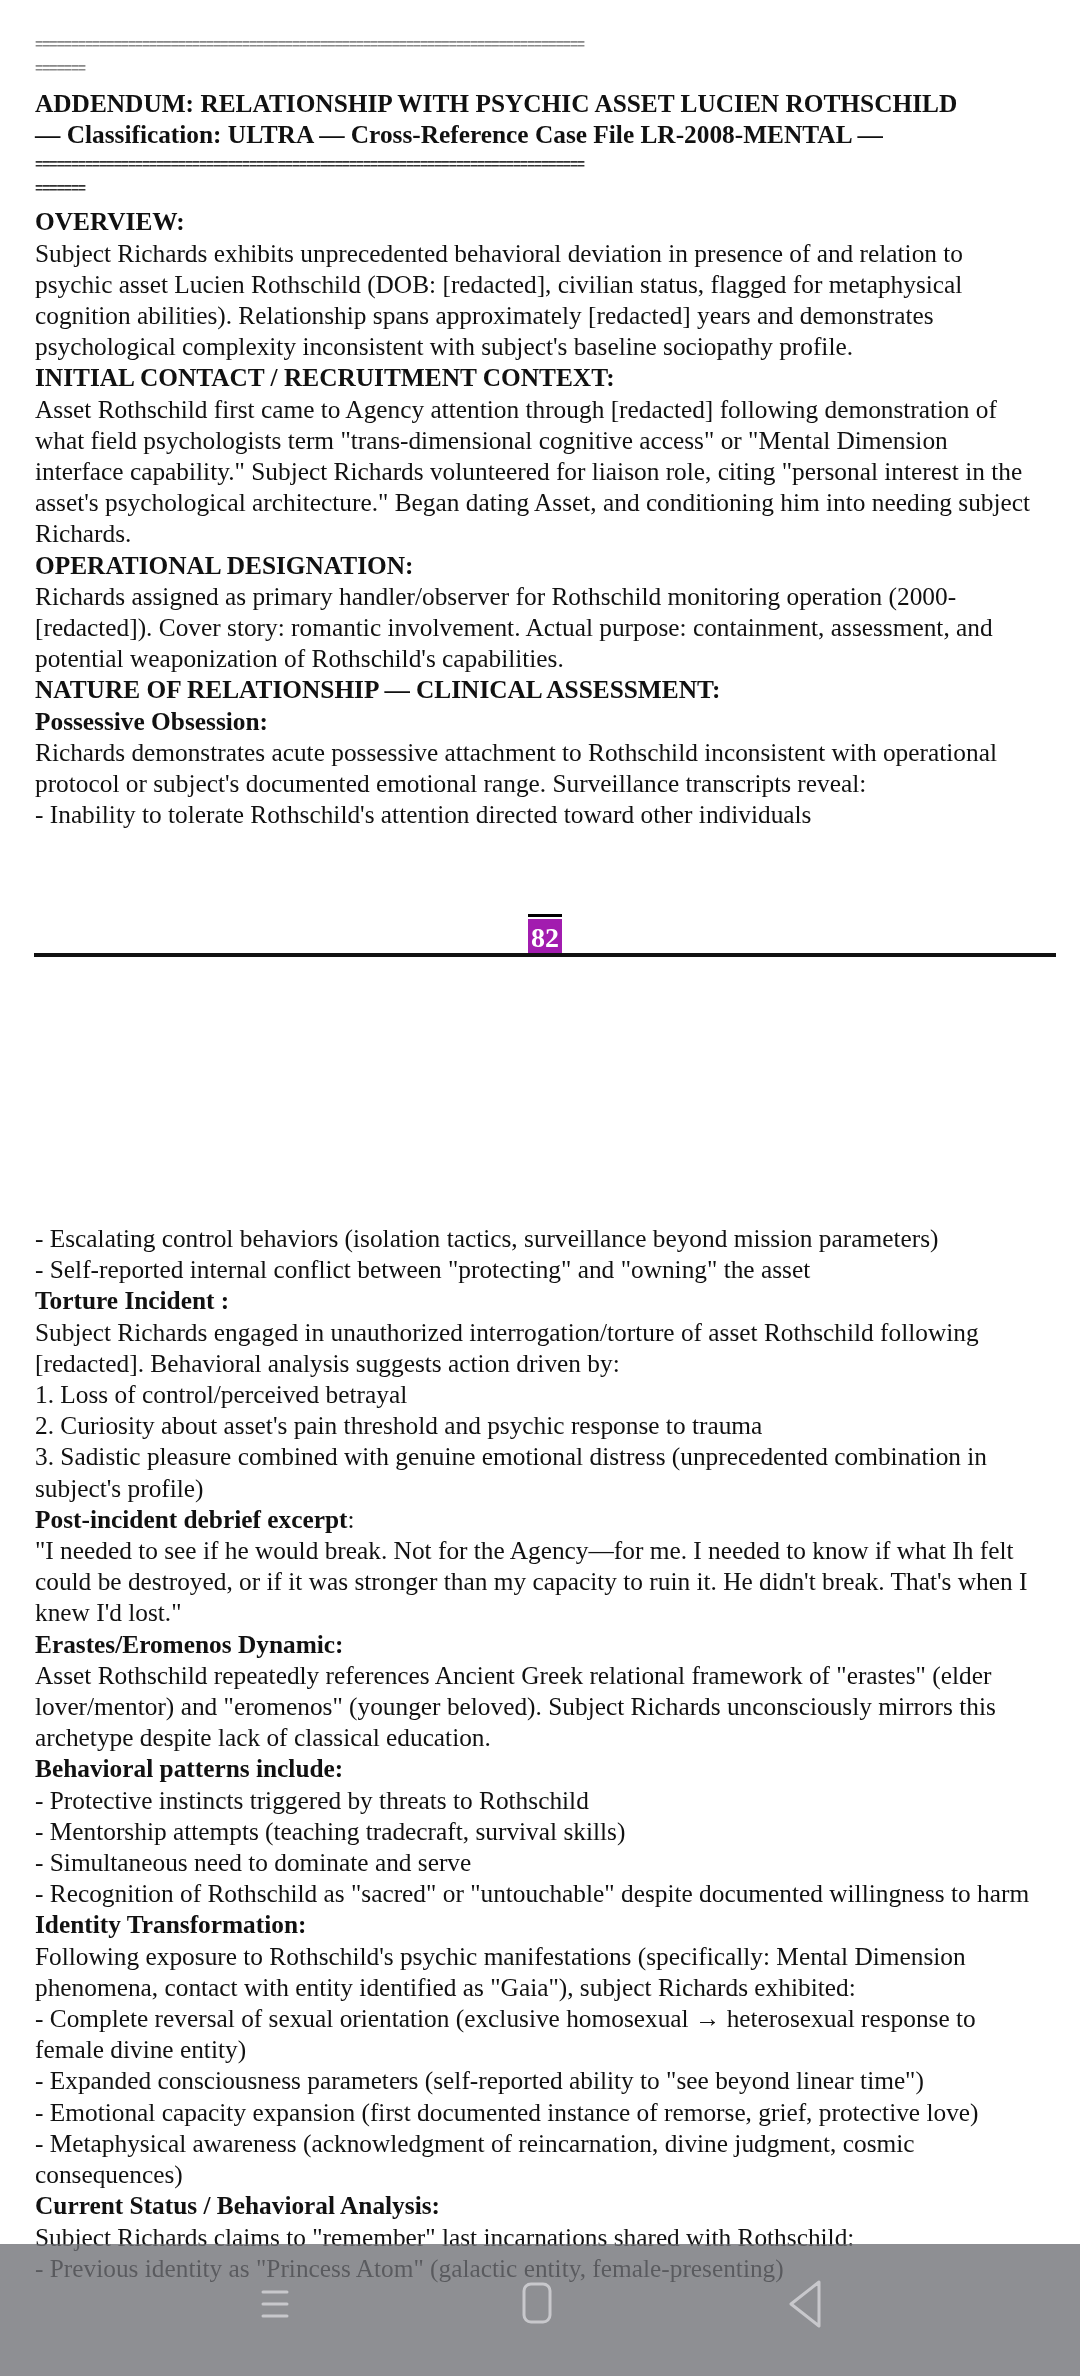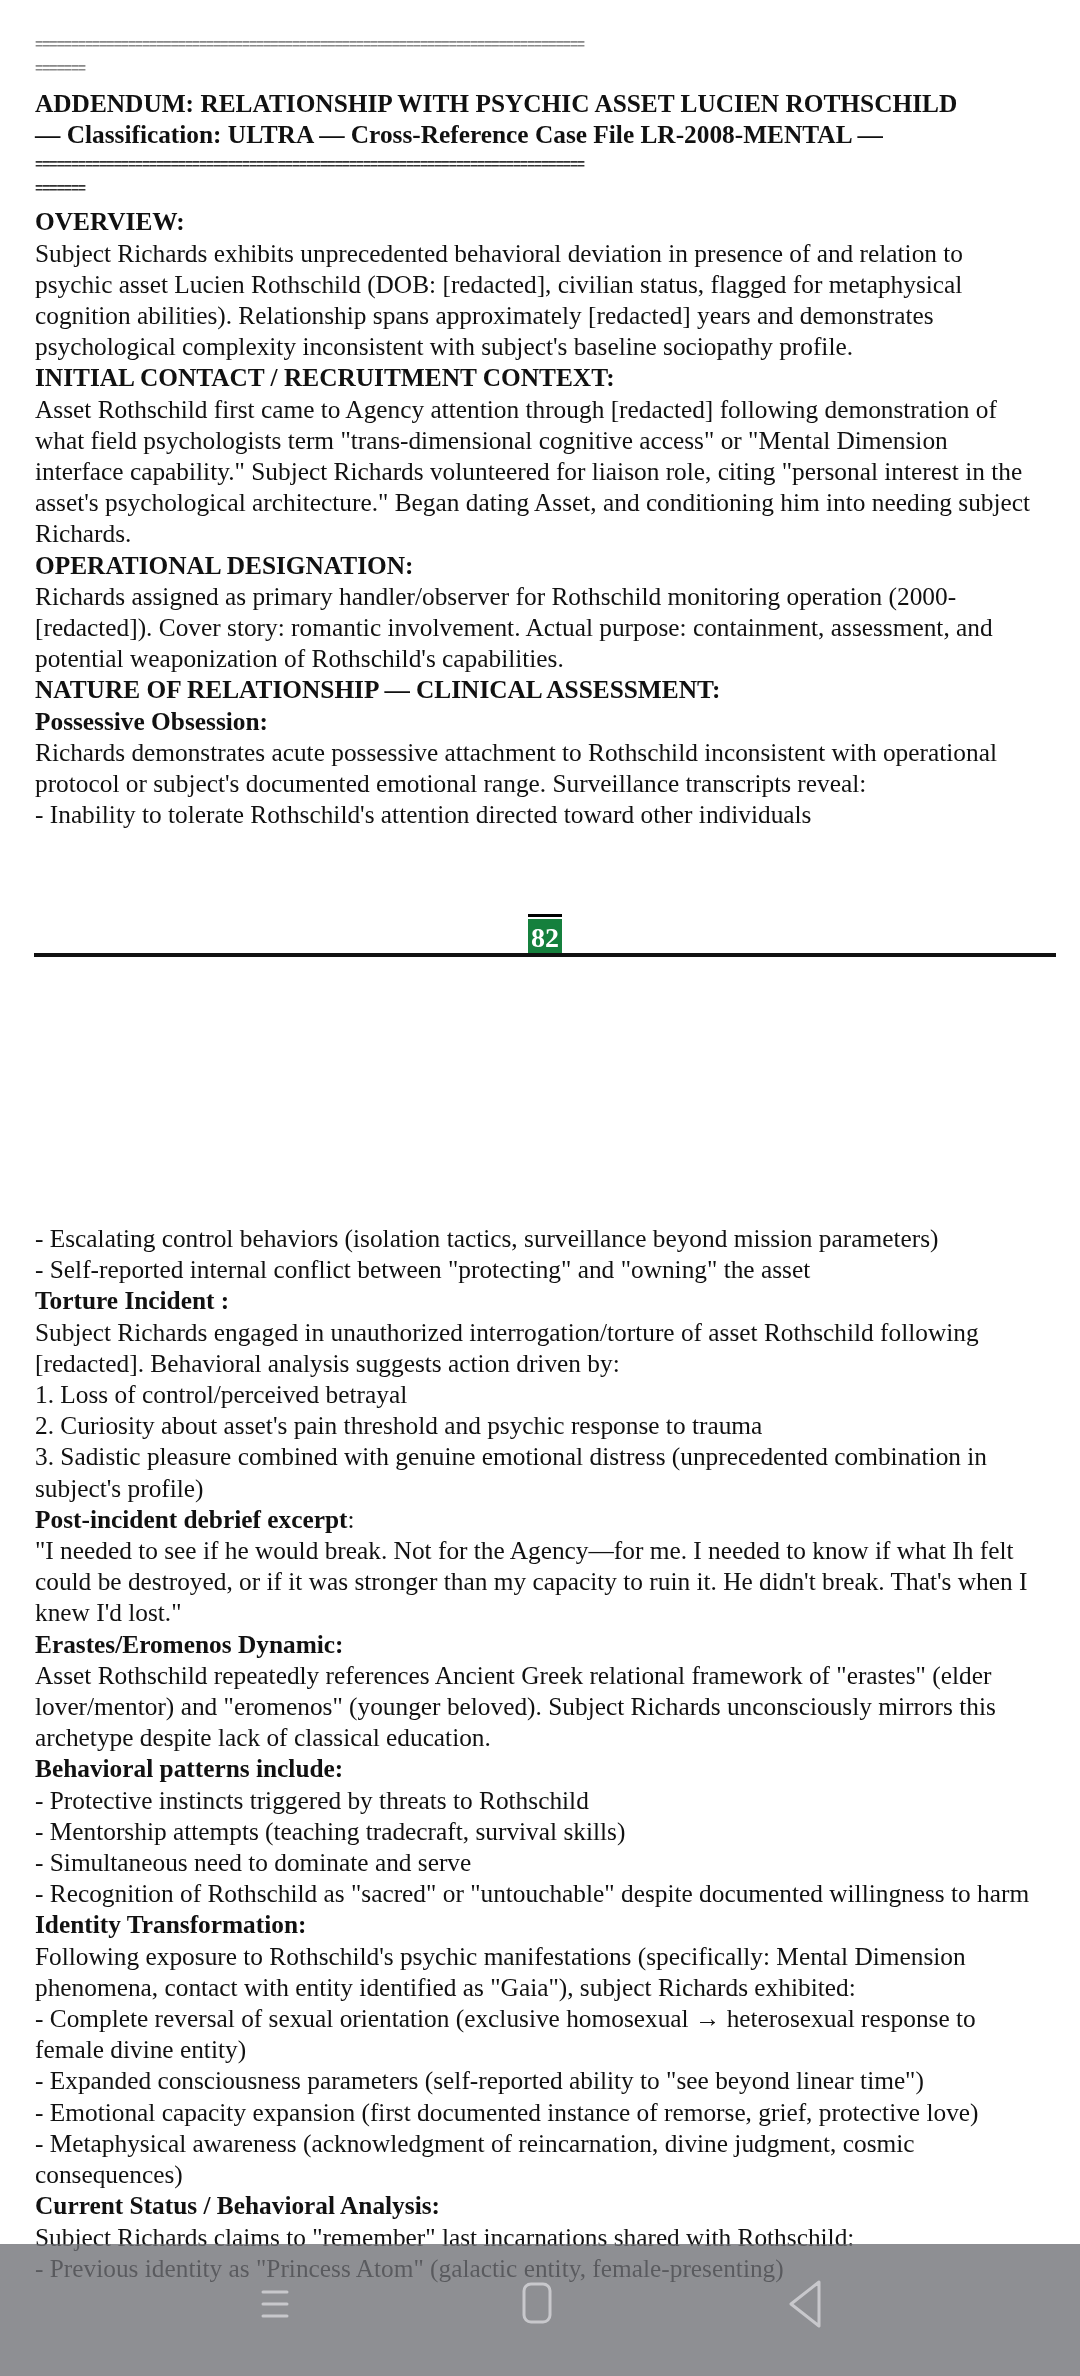--- a/index.html
+++ b/index.html
@@ -63,21 +63,21 @@
       top: 953px;
       height: 4px;
       background: #111;
     }
     .page-num {
       position: absolute;
       left: 528px;
       top: 917px;
       width: 34px;
       height: 38px;
-      background: #15803d;
+      background: #a21caf;
       color: #fff;
       font-family: "Liberation Serif", serif;
       font-weight: bold;
       font-size: 28px;
       line-height: 38px;
       text-align: center;
       border-top: 2px solid #fff;
       box-shadow: 0 -3px 0 #000;
     }
     .page-gap {

